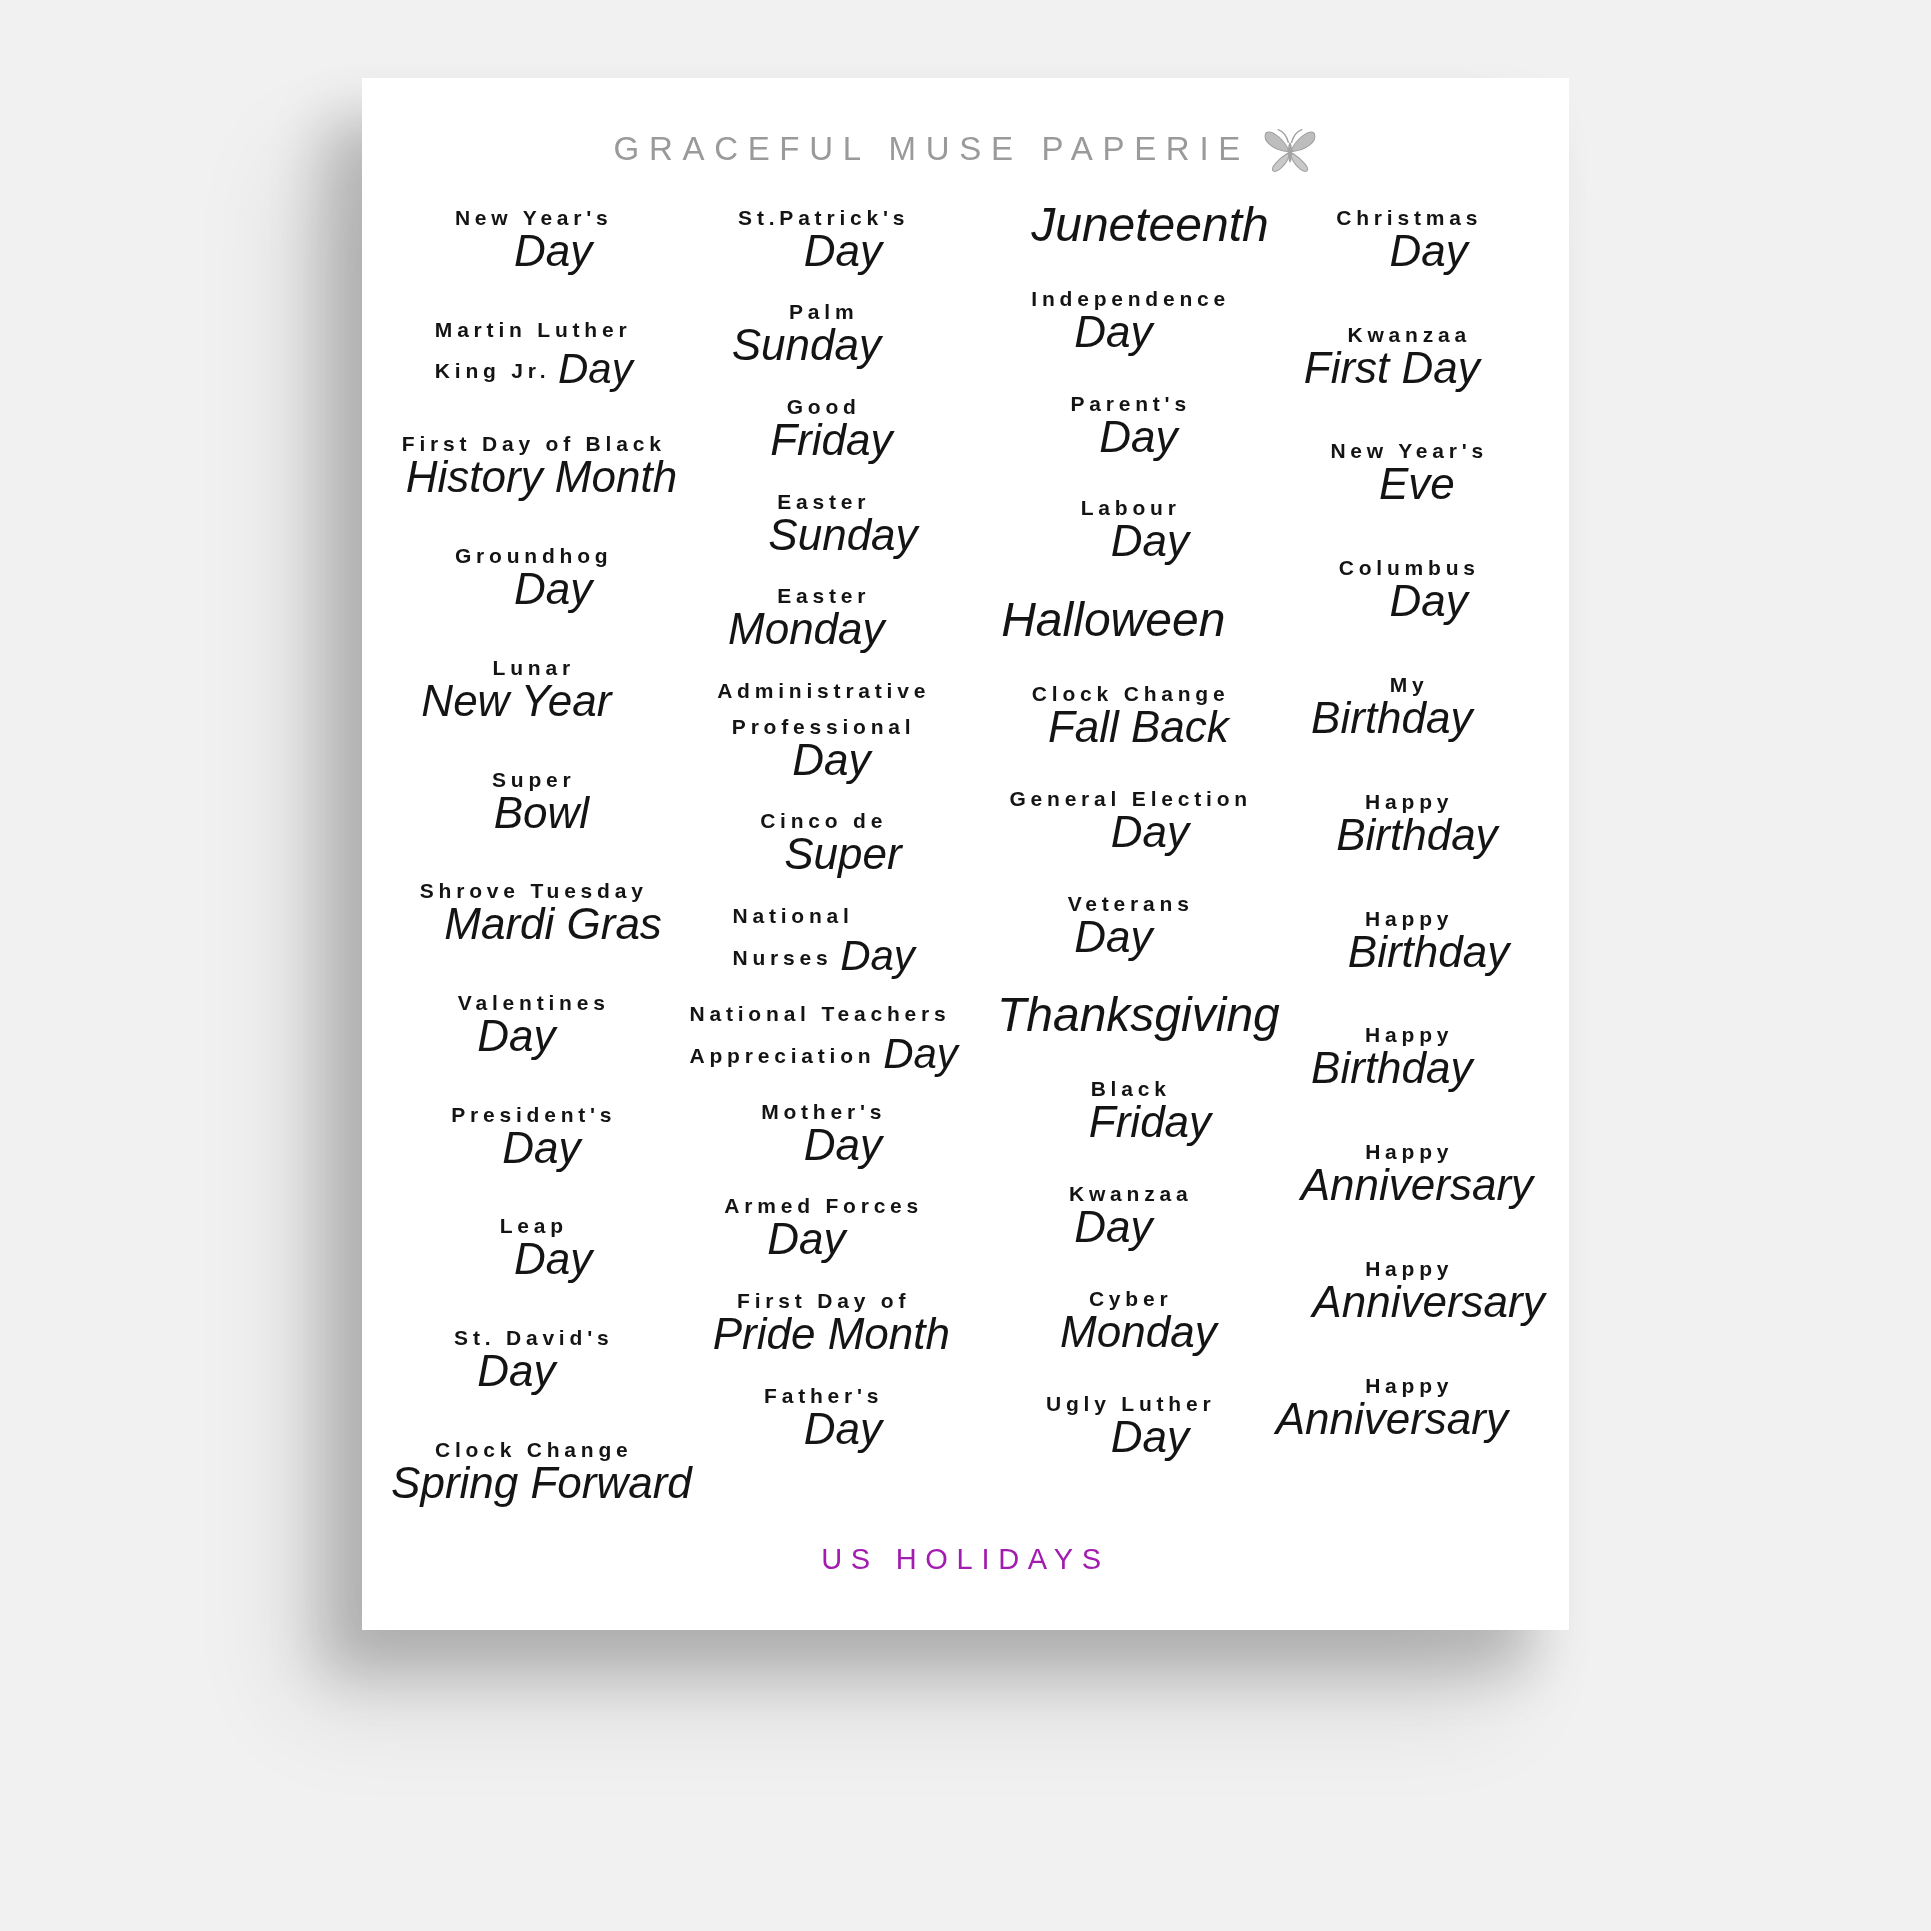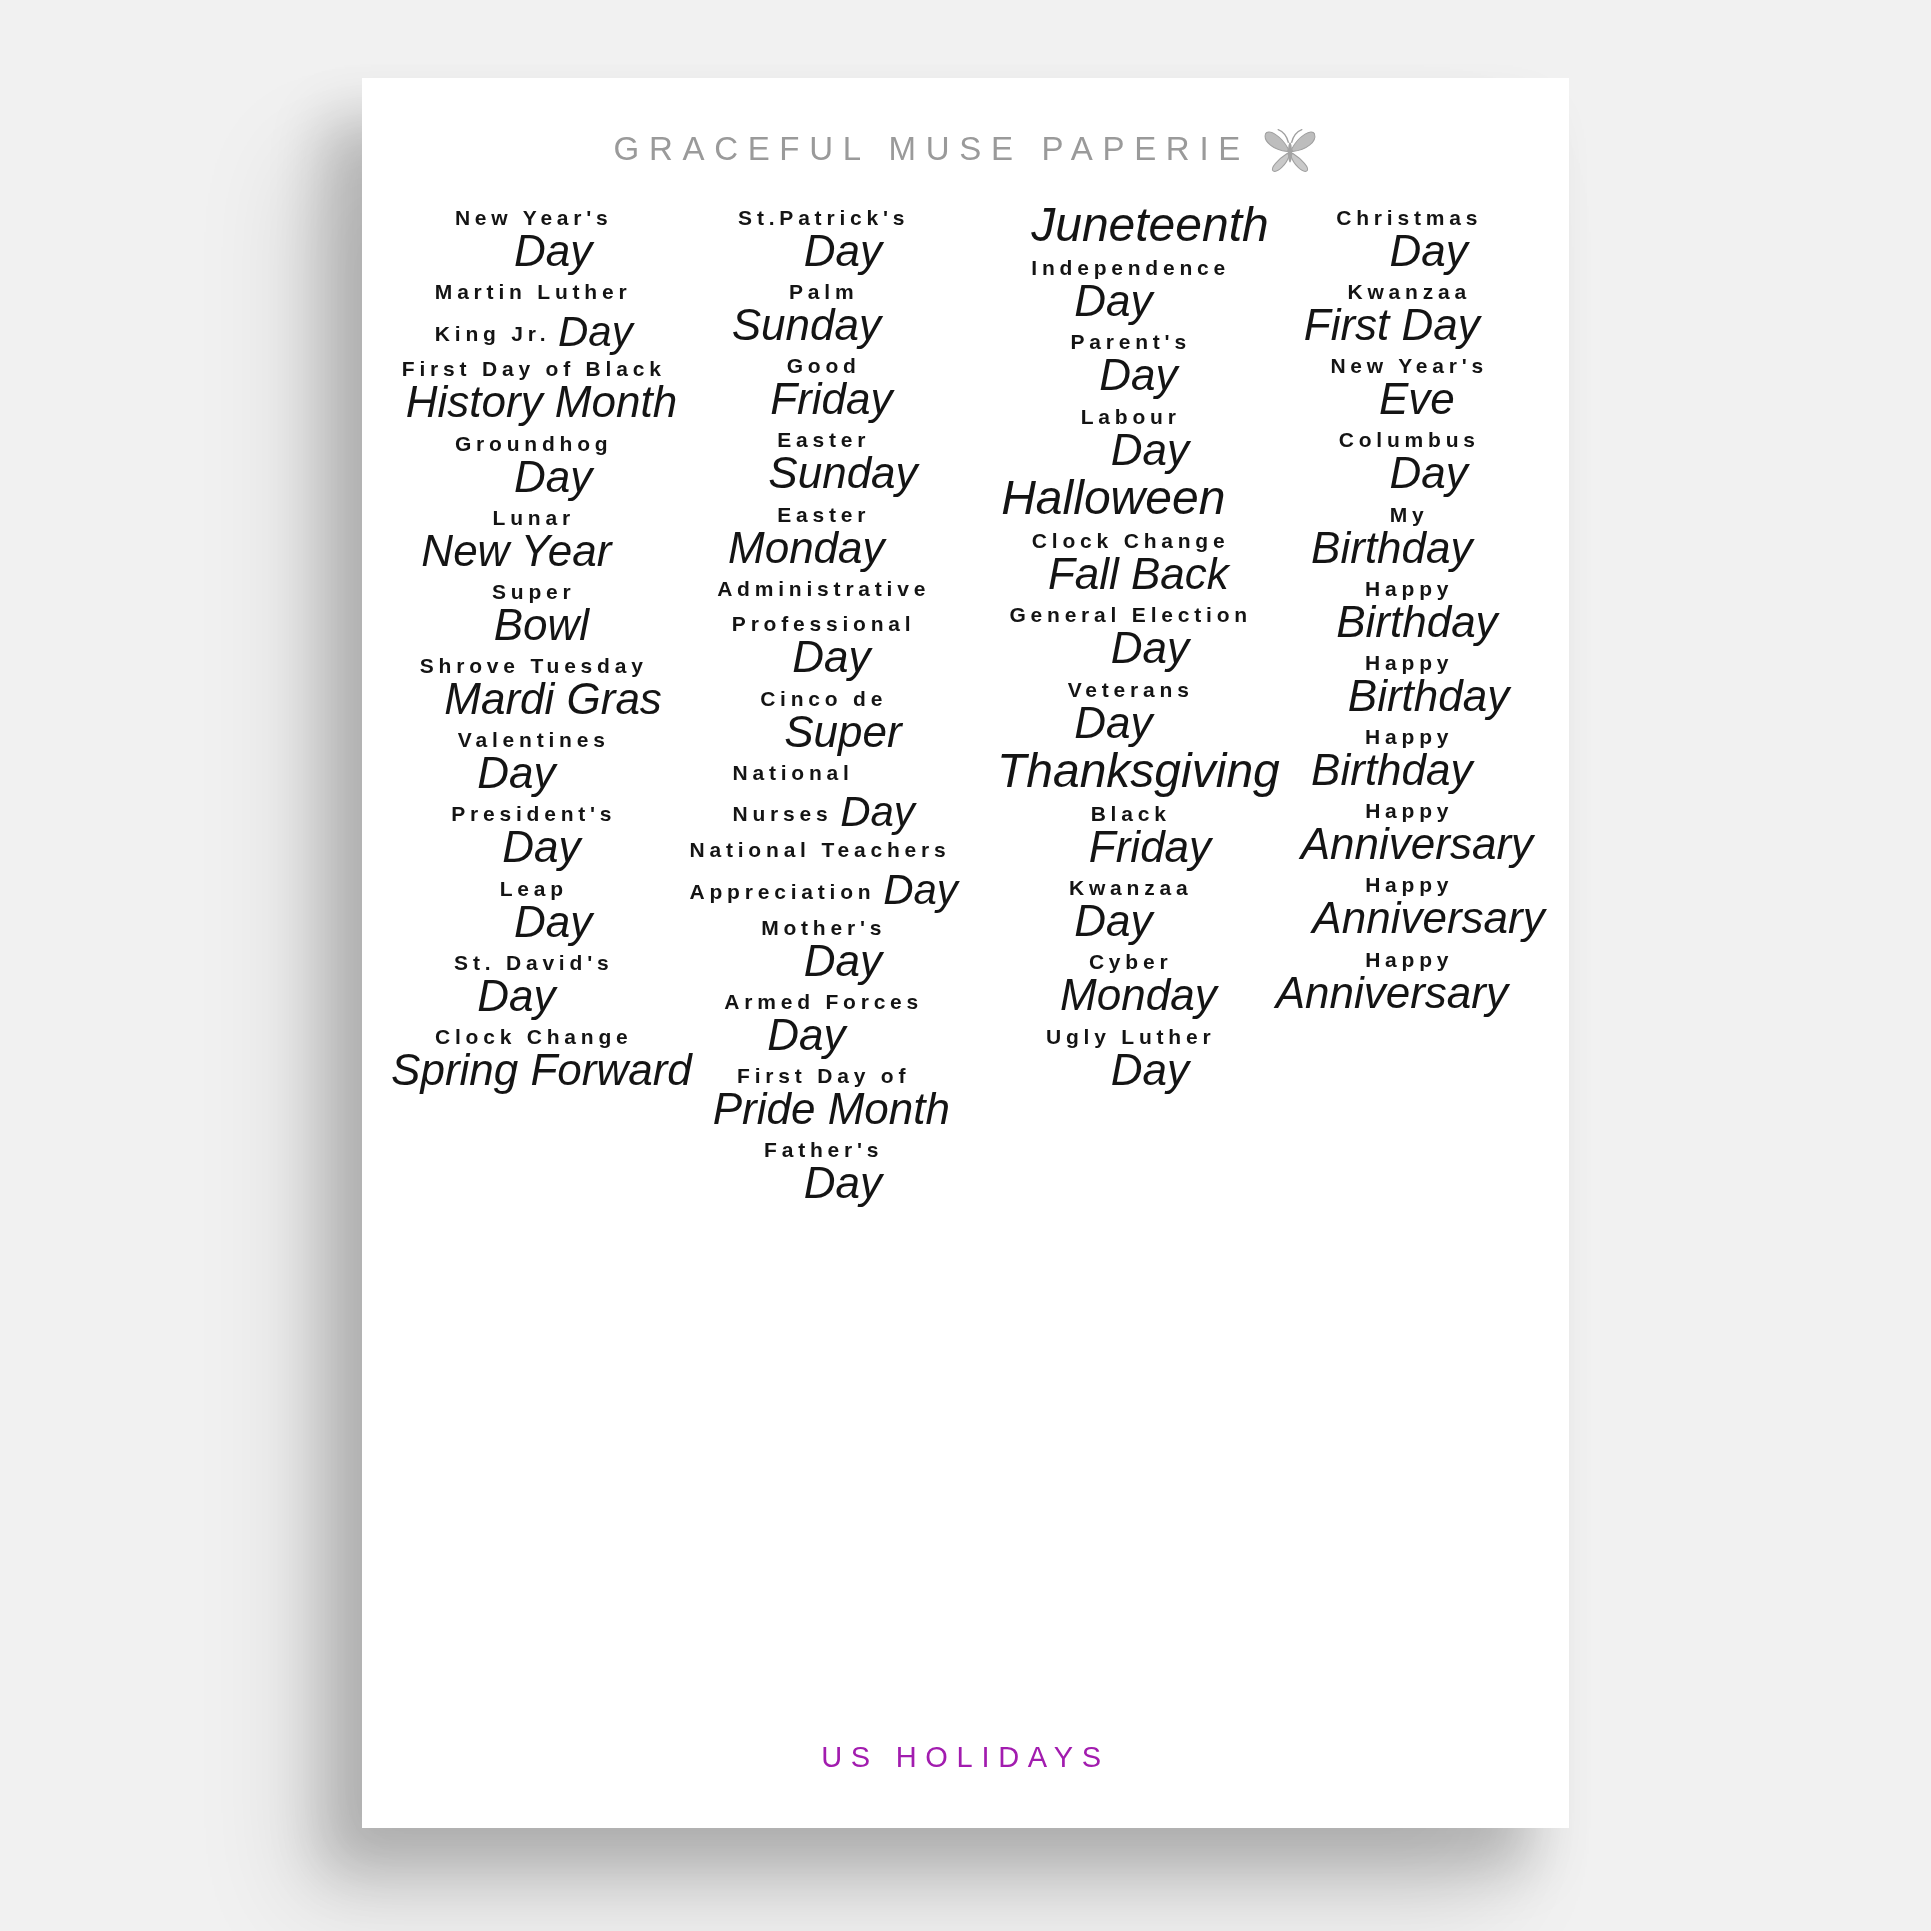--- a/index.html
+++ b/index.html
@@ -9,21 +9,21 @@
     height: 1931px;
     background: #f1f1f1;
     font-family: "Liberation Sans", sans-serif;
     overflow: hidden;
   }
   .page {
     position: absolute;
     left: 362px;
     top: 78px;
     width: 1207px;
-    height: 1750px;
+    height: 1552px;
     background: #ffffff;
     box-shadow: -37px 41px 53px rgba(0,0,0,0.20), -68px 77px 97px rgba(0,0,0,0.10);
   }
   .brand-row {
     position: absolute;
     top: 44px;
     left: 0;
     width: 100%;
     display: flex;
     justify-content: center;
@@ -45,20 +45,21 @@
     left: 41px;
     right: 29px;
     top: 116px;
     bottom: 124px;
     display: grid;
     grid-template-columns: 23% 28% 26% 23%;
   }
   .col {
     display: flex;
     flex-direction: column;
+    justify-content: space-between;
     align-items: center;
     padding-top: 5.8px;
   }
   .col-1 { padding-bottom: 54px; }
   .col-2 { padding-bottom: 46px; }
   .col-3 { padding-bottom: 64px; }
 
   .entry { text-align: center; }
   .entry.m-inline { text-align: left; }
   .sans-line { line-height: 1.7; white-space: nowrap; }

